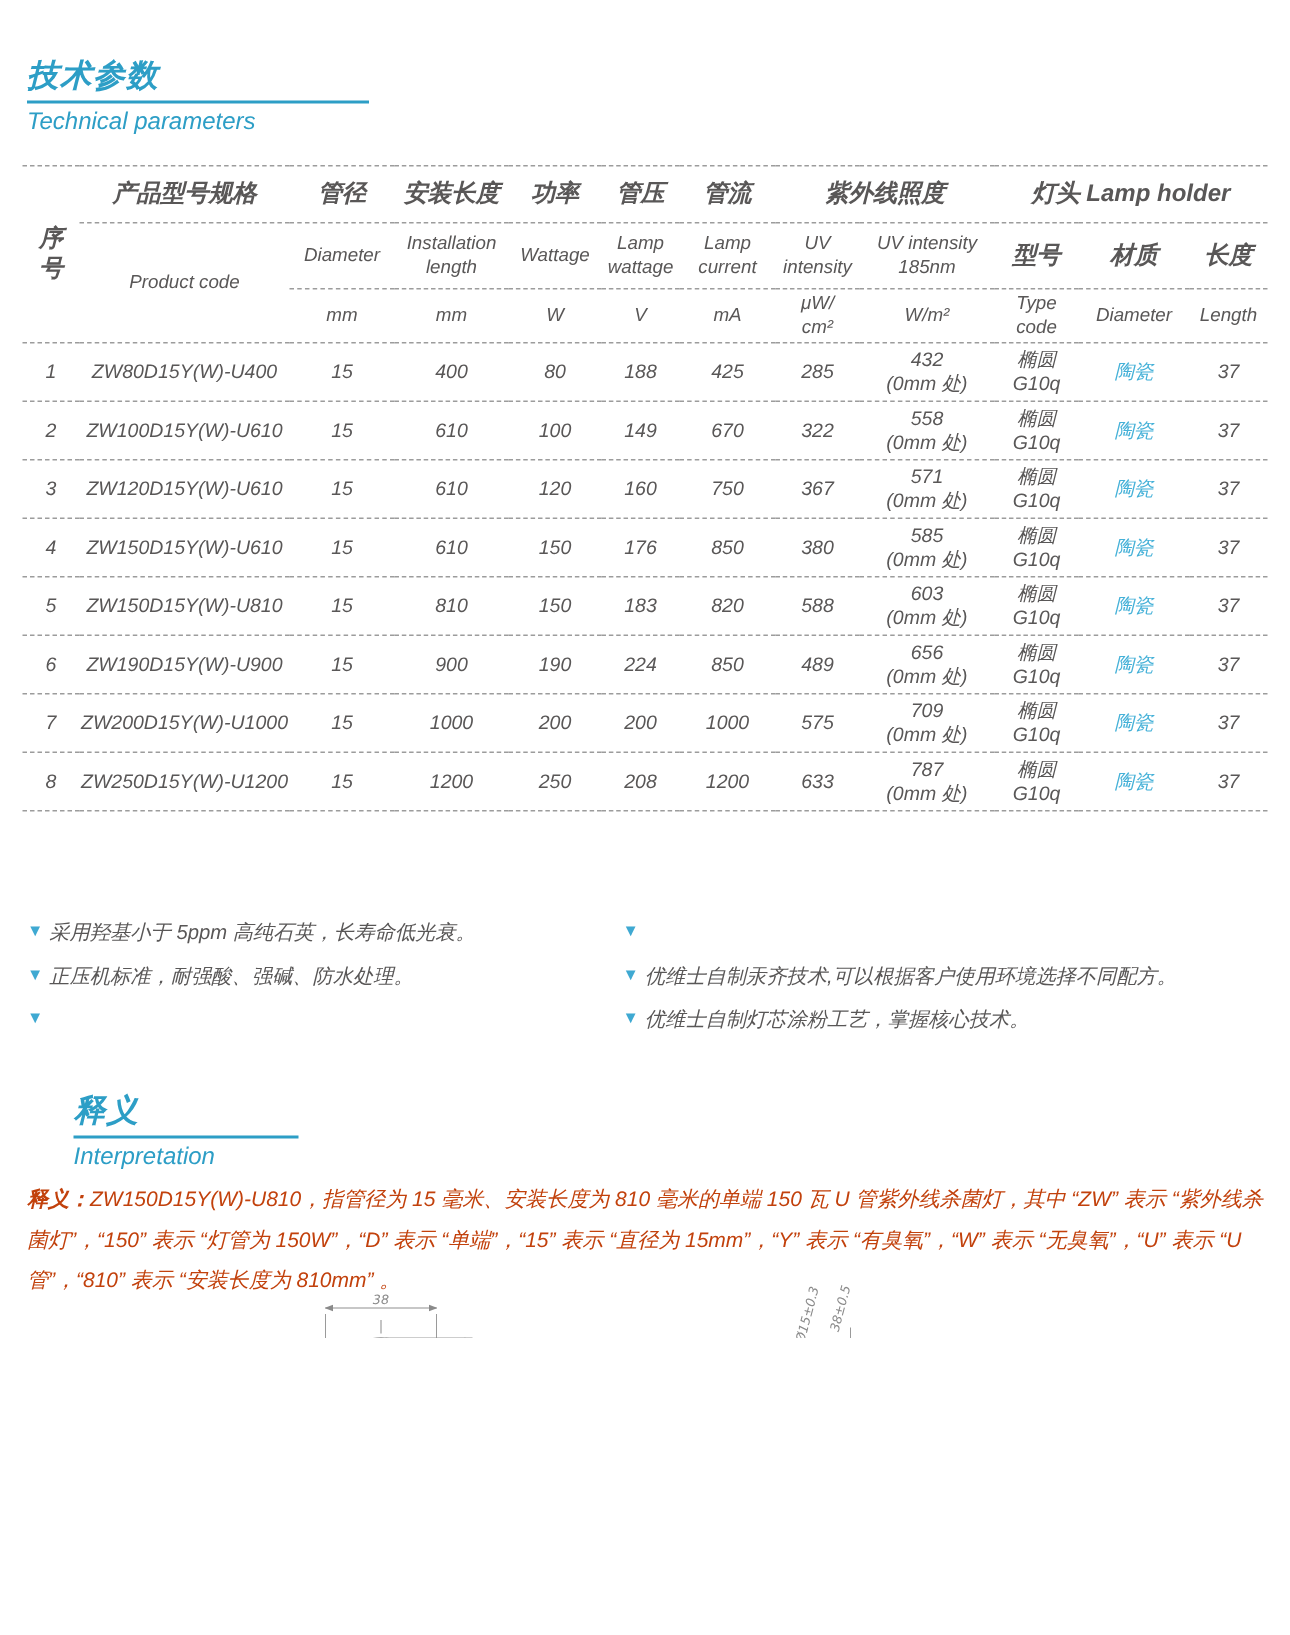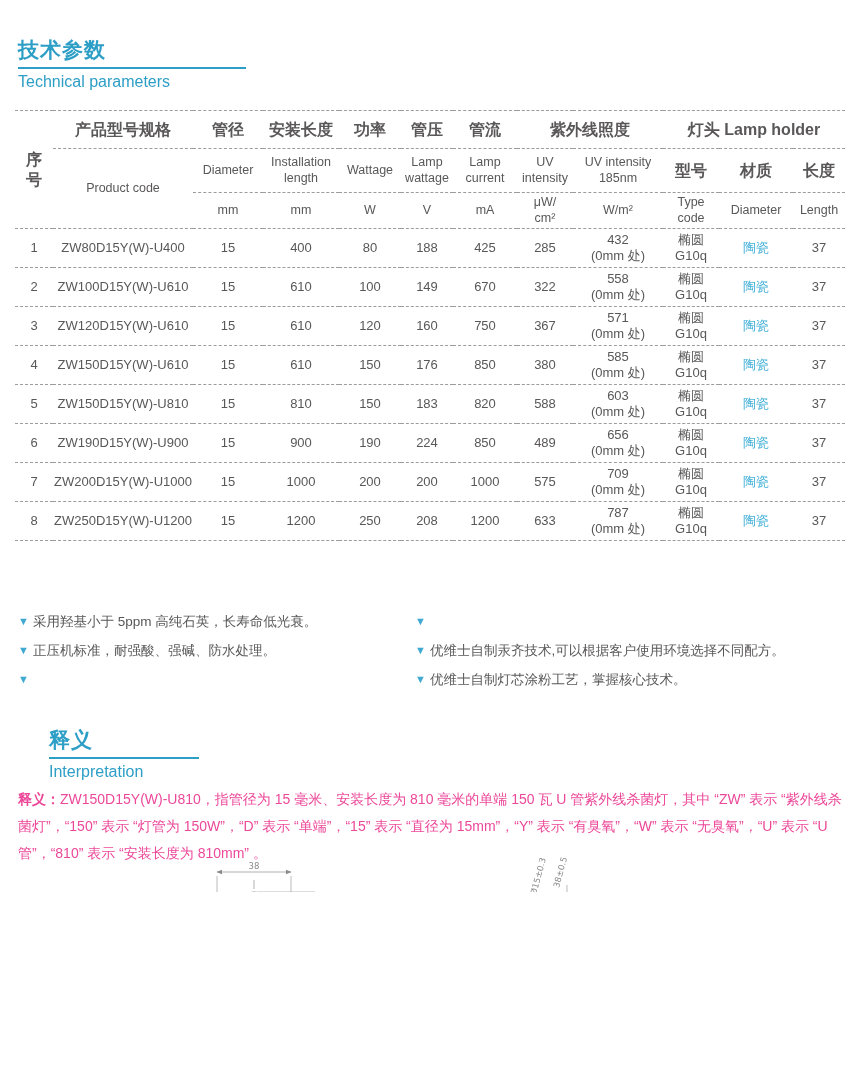--- a/index.html
+++ b/index.html
@@ -1,17 +1,17 @@
 <!DOCTYPE html>
 <html><head>
 <meta charset="utf-8">
 <style>
   html,body{margin:0;padding:0;background:#ffffff;}
   .page{position:relative;width:860px;height:892px;background:#fff;
-        font-family:"Liberation Sans","DejaVu Sans",sans-serif;color:#595757;overflow:hidden;}
+        font-family:"Liberation Sans","DejaVu Sans",sans-serif;color:#595757;overflow:hidden;font-style:italic;}
 
   
   .sec-title{position:absolute;left:18px;}
   .sec-title .zh{font-size:21px;font-weight:bold;color:#2d9ec6;padding-bottom:3px;
                  border-bottom:2px solid #2d9ec6;letter-spacing:1px;}
   .w228{width:228px;} .w150{width:150px;}
   .sec-title .en{font-size:16px;color:#2d9ec6;margin-top:4px;}
 
   
   .param-table{position:absolute;left:15px;top:110px;width:830px;border-collapse:collapse;
@@ -29,21 +29,21 @@
   .adv-wrap{position:absolute;left:18px;top:612px;width:828px;display:flex;}
   .adv-col{display:flex;flex-direction:column;}
   .adv-col.left{width:397px;}
   .adv-col.right{width:431px;}
   .adv-item{display:flex;align-items:flex-start;margin-bottom:10px;font-size:13.5px;
             color:#595757;line-height:19px;}
   .adv-item .tri{color:#3fa9d2;font-size:11px;margin-right:4px;line-height:19px;}
 
   
   .interp{position:absolute;left:18px;top:786px;width:826px;font-size:14px;
-          line-height:27px;color:#ec4899;}
+          line-height:27px;color:#c2410c;}
   .interp b{font-weight:bold;}
 
   
   .drawing{position:absolute;left:170px;top:855px;}
   .dimtxt{font-size:8.5px;fill:#8a8a8a;font-family:"DejaVu Sans",sans-serif;}
   .dimtol{font-size:5.5px;fill:#8a8a8a;font-family:"DejaVu Sans",sans-serif;}
 </style>
 </head>
 <body>
 

